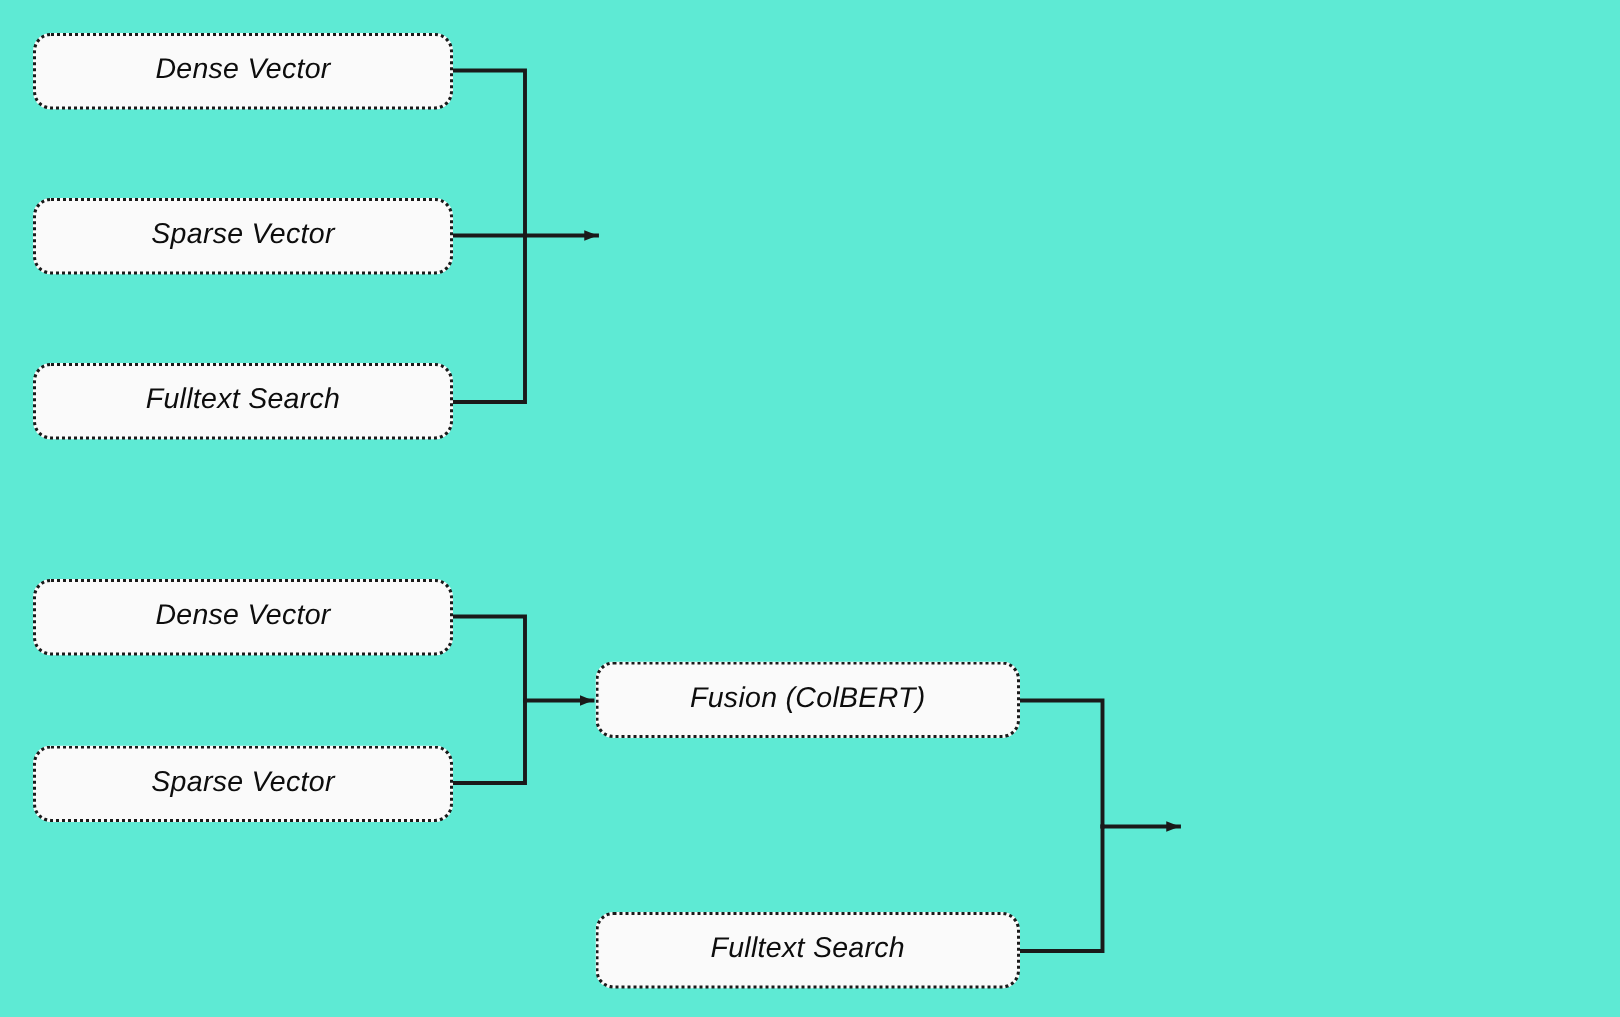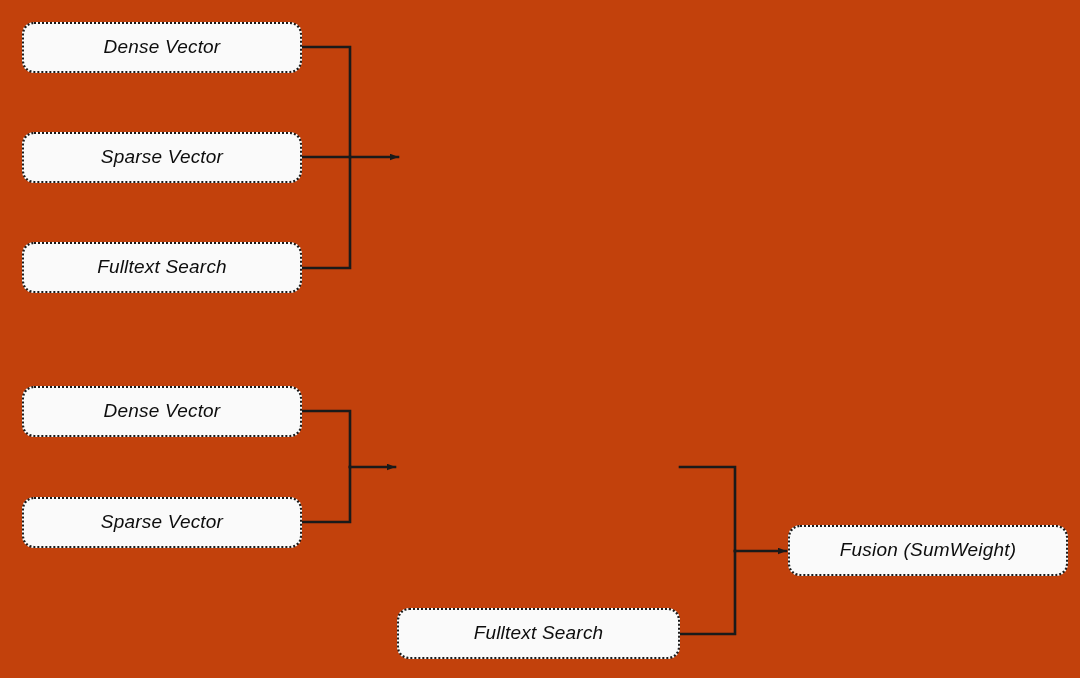--- a/index.html
+++ b/index.html
@@ -11,21 +11,21 @@
   body {
     width: 1080px;
     height: 678px;
     font-family: "Liberation Sans", "DejaVu Sans", sans-serif;
     overflow: hidden;
   }
   #canvas {
     position: relative;
     width: 1080px;
     height: 678px;
-    background: #c2410c;
+    background: #5eead4;
   }
   #edges {
     position: absolute;
     left: 0;
     top: 0;
     width: 1080px;
     height: 678px;
     pointer-events: none;
   }
   .node {
@@ -90,22 +90,22 @@
 
 
   <div class="node" style="left:22px; top:386px; width:280px; height:51px;">
     <span class="node-label">Dense Vector</span>
   </div>
 
   <div class="node" style="left:22px; top:497px; width:280px; height:51px;">
     <span class="node-label">Sparse Vector</span>
   </div>
 
+  <div class="node" style="left:397px; top:441px; width:283px; height:51px;">
+    <span class="node-label">Fusion (ColBERT)</span>
+  </div>
 
   <div class="node" style="left:397px; top:608px; width:283px; height:51px;">
     <span class="node-label">Fulltext Search</span>
   </div>
 
-  <div class="node" style="left:788px; top:525px; width:280px; height:51px;">
-    <span class="node-label">Fusion (SumWeight)</span>
-  </div>
 
 </div>
 
 </body></html>

